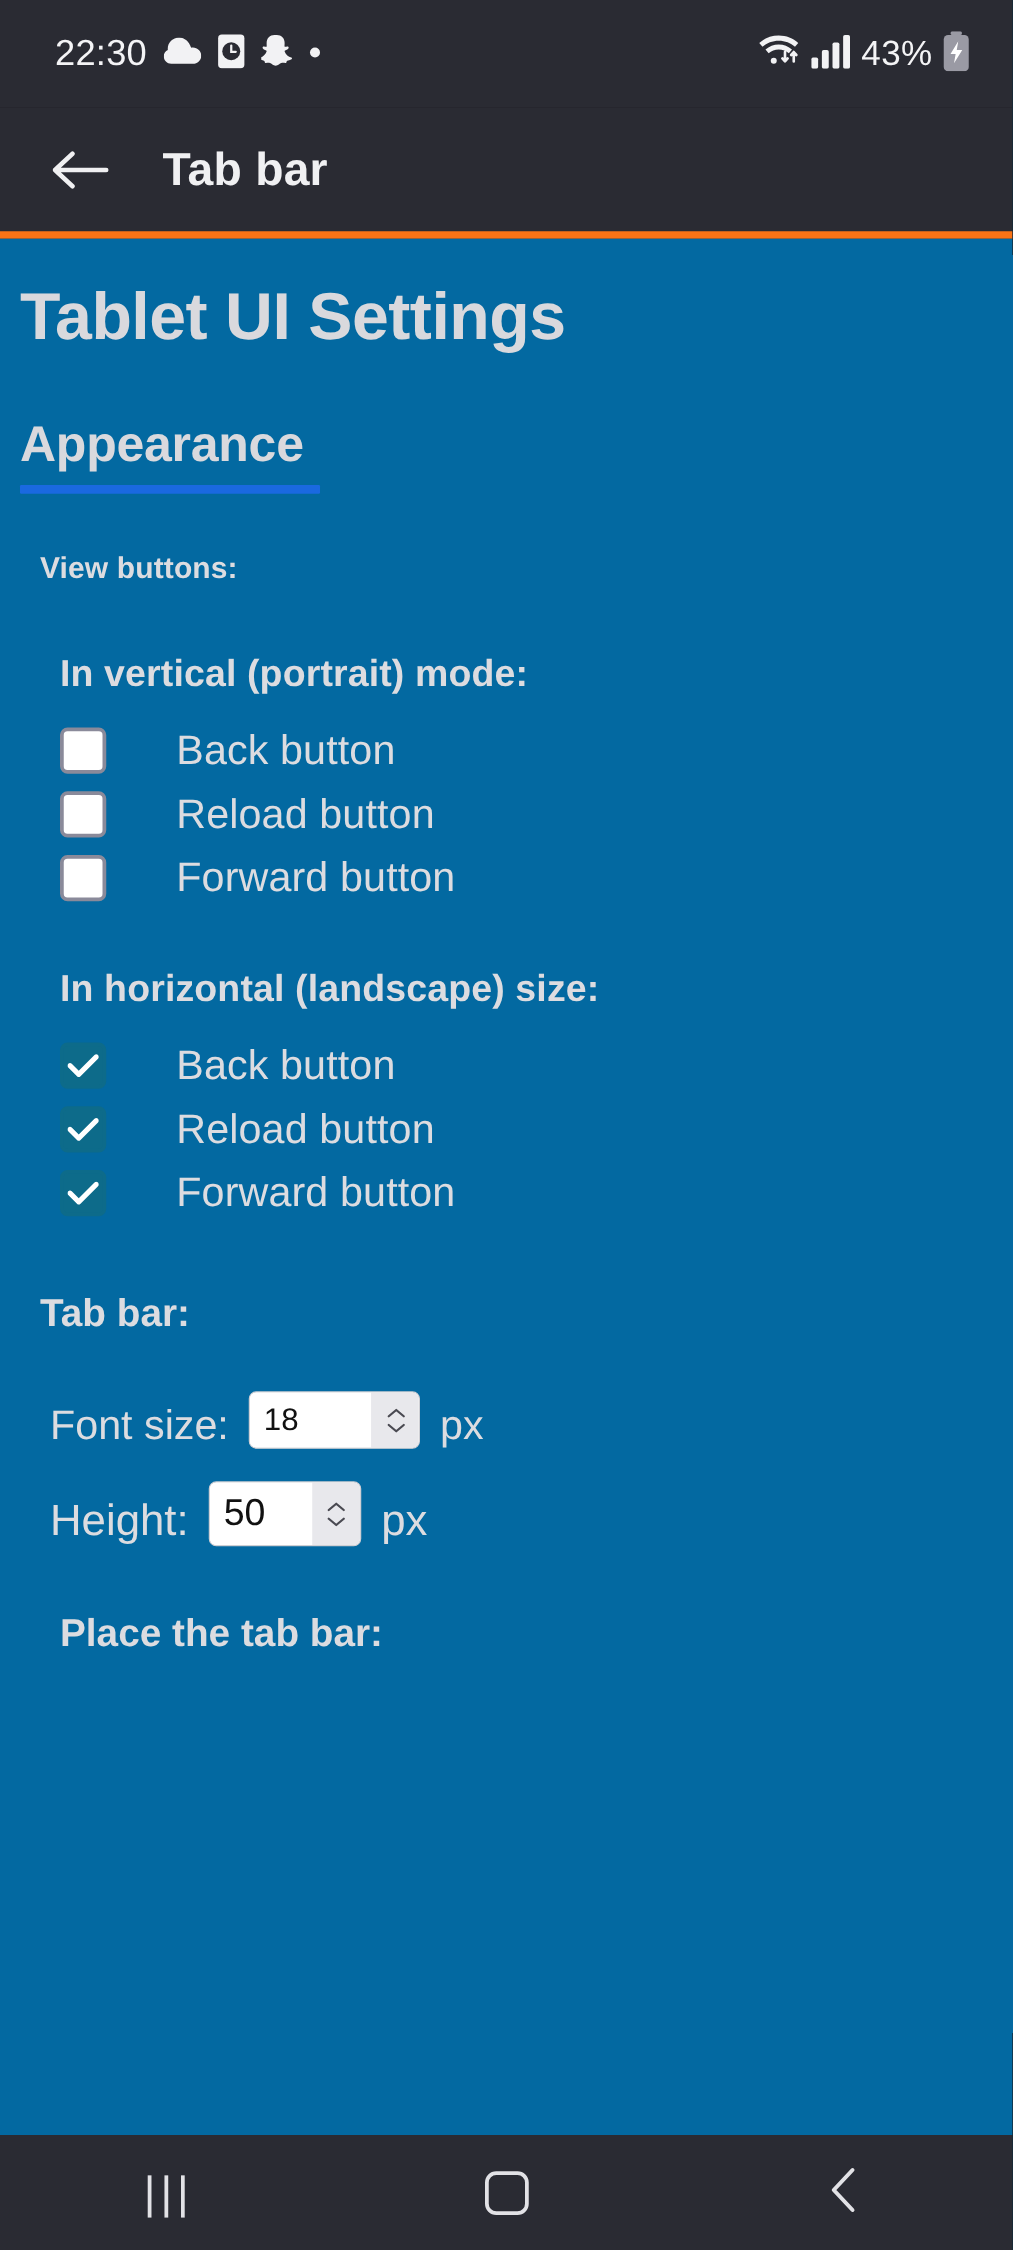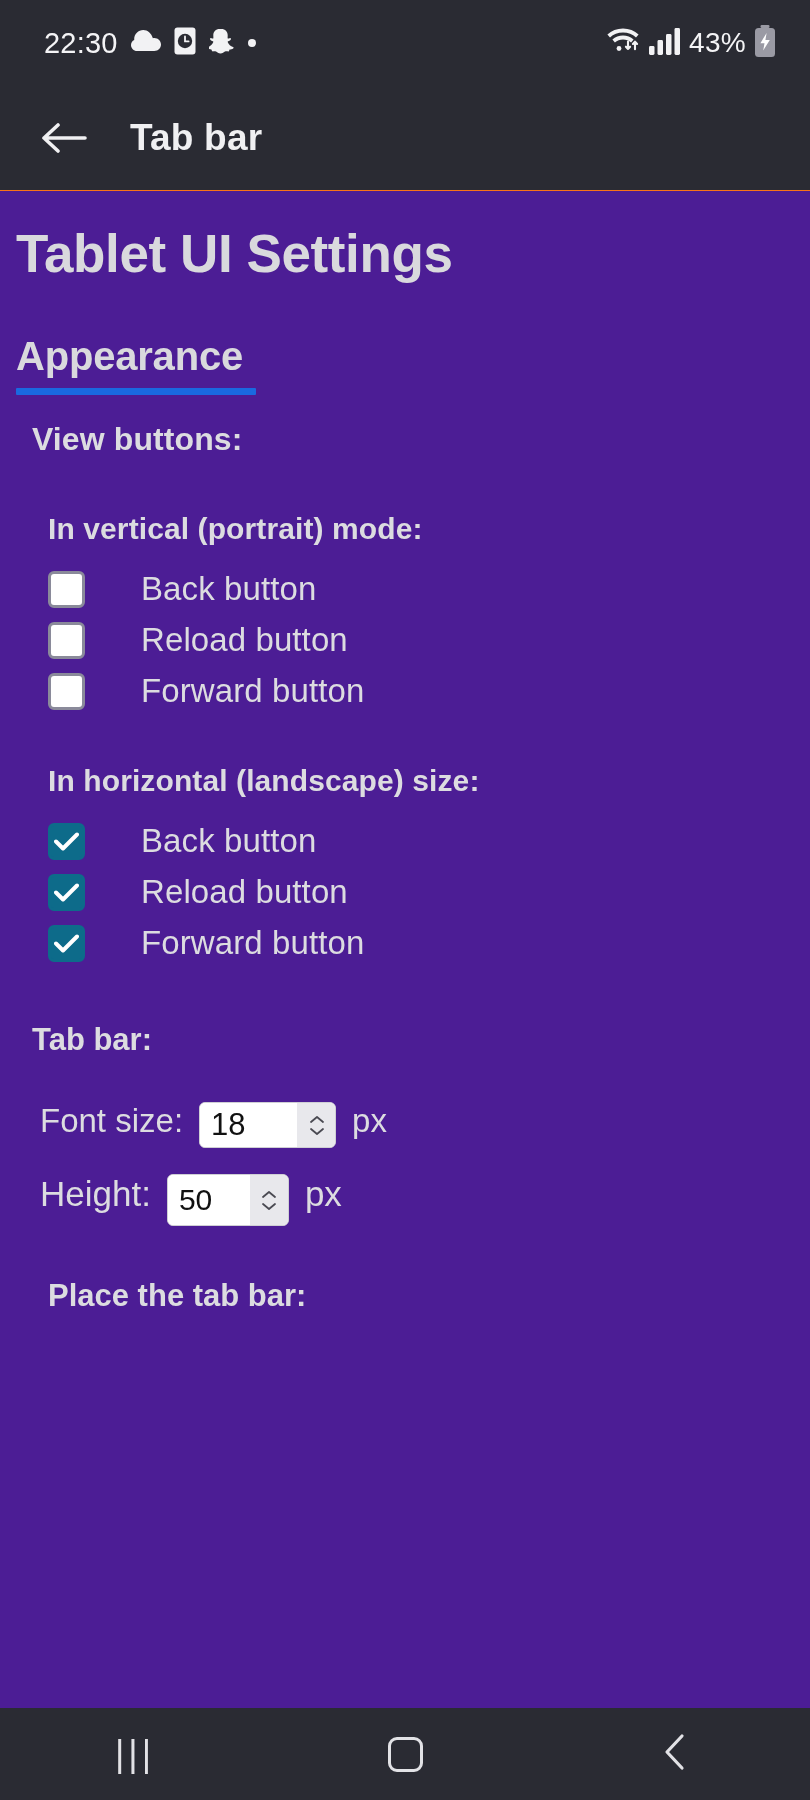--- a/index.html
+++ b/index.html
@@ -60,42 +60,42 @@
   .sicon { display: block; }
 
   
   .app-bar {
     height: 105px;
     background: #2a2b33;
     display: flex;
     align-items: center;
     padding: 0 28px;
     flex: 0 0 auto;
-    border-bottom: 1px solid #f97316;
+    border-bottom: 6px solid #f97316;
   }
   .back-arrow {
     width: 74px;
     height: 74px;
     display: flex;
     align-items: center;
     justify-content: center;
     flex: 0 0 auto;
   }
   .app-title {
     font-size: 37px;
     font-weight: 700;
     color: #f0f0f2;
     margin-left: 28px;
     letter-spacing: 0.2px;
   }
 
   
   .content {
     flex: 1 1 auto;
-    background: #4c1d95;
+    background: #0369a1;
     padding: 34px 0 0 0;
     overflow: hidden;
     position: relative;
   }
 
   .h1 {
     font-size: 53px;
     font-weight: 700;
     color: #d9d9dd;
     padding: 0 16px;
@@ -117,23 +117,23 @@
   }
   .section-rule {
     margin-top: 9px;
     height: 7px;
     background: #1a69e0;
     border-radius: 1px;
     width: 240px;
   }
 
   .group-label {
-    margin-top: 26px;
+    margin-top: 46px;
     padding: 0 0 0 32px;
-    font-size: 32px;
+    font-size: 24px;
     font-weight: 700;
     color: #dcdce0;
     letter-spacing: 0.1px;
   }
 
   .sub-label {
     margin-top: 54px;
     padding: 0 0 0 48px;
     font-size: 30px;
     font-weight: 700;
@@ -182,21 +182,21 @@
   .tabbar-label {
     margin-top: 60px;
     padding-left: 32px;
     font-size: 31px;
     font-weight: 700;
     color: #dcdce0;
   }
 
   .field-row {
     display: flex;
-    align-items: flex-start;
+    align-items: flex-end;
     margin-top: 44px;
     padding-left: 40px;
     gap: 16px;
   }
   .field-row.second { margin-top: 26px; padding-left: 40px; }
   .field-label {
     font-size: 33px;
     color: #dcdce0;
     font-weight: 400;
   }
@@ -211,21 +211,21 @@
     overflow: hidden;
     height: 46px;
     width: 137px;
   }
   .number-input.tall { height: 52px; width: 122px; }
   .number-value {
     flex: 1 1 auto;
     display: flex;
     align-items: center;
     padding-left: 11px;
-    font-size: 31px;
+    font-size: 25px;
     color: #111111;
     font-family: "Liberation Sans", sans-serif;
     background: #ffffff;
   }
   .number-input.tall .number-value { font-size: 30px; }
   .spinner {
     width: 38px;
     background: #e8e8ec;
     display: flex;
     flex-direction: column;

